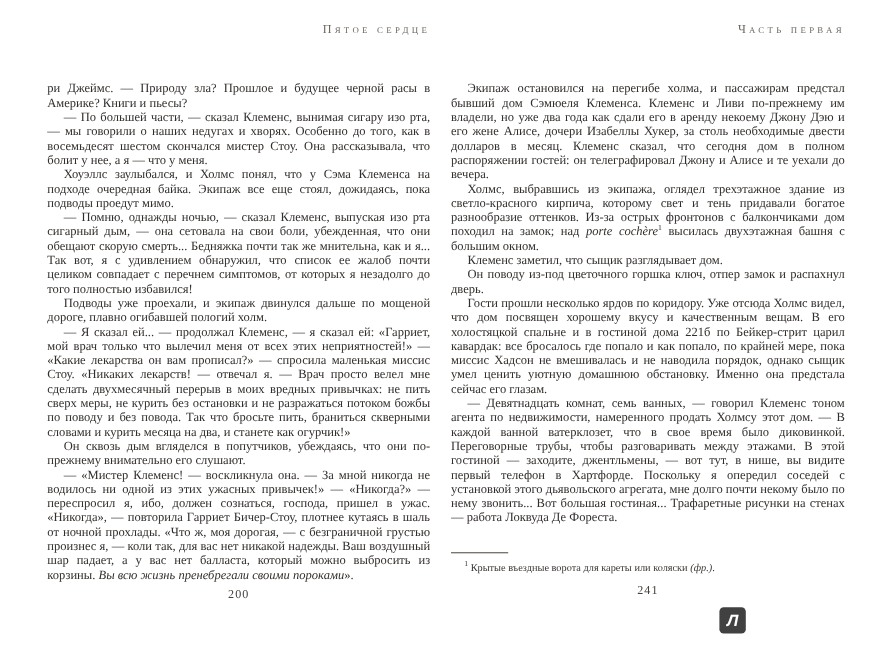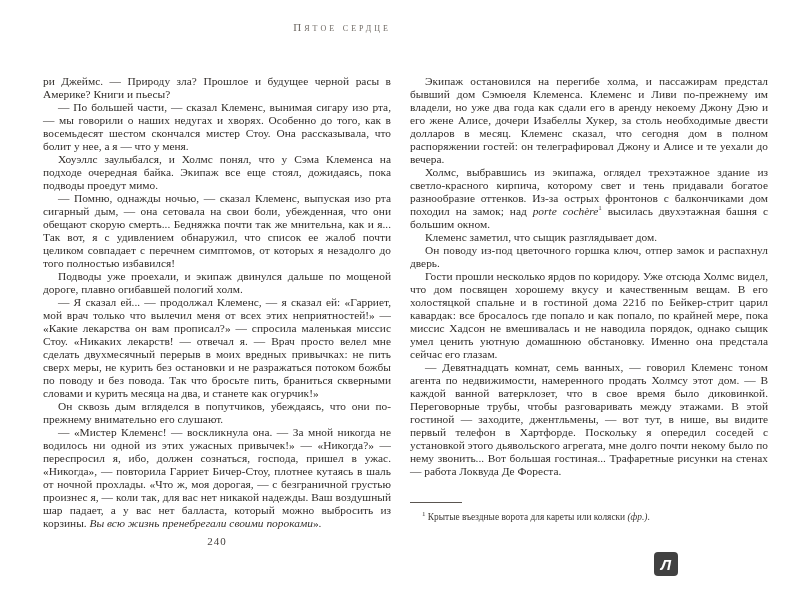--- a/index.html
+++ b/index.html
@@ -76,35 +76,37 @@
     <div class="page-body">
         <p class="para">ри Джеймс. — Природу зла? Прошлое и будущее черной расы в Америке? Книги и пьесы?</p>
         <p class="para indent">— По большей части, — сказал Клеменс, вынимая сигару изо рта, — мы говорили о наших недугах и хворях. Особенно до того, как в восемьдесят шестом скончался мистер Стоу. Она рассказывала, что болит у нее, а я — что у меня.</p>
         <p class="para indent">Хоуэллс заулыбался, и Холмс понял, что у Сэма Клеменса на подходе очередная байка. Экипаж все еще стоял, дожидаясь, пока подводы проедут мимо.</p>
         <p class="para indent">— Помню, однажды ночью, — сказал Клеменс, выпуская изо рта сигарный дым, — она сетовала на свои боли, убежденная, что они обещают скорую смерть... Бедняжка почти так же мнительна, как и я... Так вот, я с удивлением обнаружил, что список ее жалоб почти целиком совпадает с перечнем симптомов, от которых я незадолго до того полностью избавился!</p>
         <p class="para indent">Подводы уже проехали, и экипаж двинулся дальше по мощеной дороге, плавно огибавшей пологий холм.</p>
         <p class="para indent">— Я сказал ей... — продолжал Клеменс, — я сказал ей: «Гарриет, мой врач только что вылечил меня от всех этих неприятностей!» — «Какие лекарства он вам прописал?» — спросила маленькая миссис Стоу. «Никаких лекарств! — отвечал я. — Врач просто велел мне сделать двухмесячный перерыв в моих вредных привычках: не пить сверх меры, не курить без остановки и не разражаться потоком божбы по поводу и без повода. Так что бросьте пить, браниться скверными словами и курить месяца на два, и станете как огурчик!»</p>
         <p class="para indent">Он сквозь дым вгляделся в попутчиков, убеждаясь, что они по-прежнему внимательно его слушают.</p>
         <p class="para indent">— «Мистер Клеменс! — воскликнула она. — За мной никогда не водилось ни одной из этих ужасных привычек!» — «Никогда?» — переспросил я, ибо, должен сознаться, господа, пришел в ужас. «Никогда», — повторила Гарриет Бичер-Стоу, плотнее кутаясь в шаль от ночной прохлады. «Что ж, моя дорогая, — с безграничной грустью произнес я, — коли так, для вас нет никакой надежды. Ваш воздушный шар падает, а у вас нет балласта, который можно выбросить из корзины. <em>Вы всю жизнь пренебрегали своими пороками</em>».</p>
       </div>
-    <div class="page-number">240</div>
+    <div class="page-number">200</div>
   </div>
 
   <div class="page page-right">
+    <div class="running-head">Часть первая</div>
     <div class="page-body">
         <p class="para indent">Экипаж остановился на перегибе холма, и пассажирам предстал бывший дом Сэмюеля Клеменса. Клеменс и Ливи по-прежнему им владели, но уже два года как сдали его в аренду некоему Джону Дэю и его жене Алисе, дочери Изабеллы Хукер, за столь необходимые двести долларов в месяц. Клеменс сказал, что сегодня дом в полном распоряжении гостей: он телеграфировал Джону и Алисе и те уехали до вечера.</p>
         <p class="para indent">Холмс, выбравшись из экипажа, оглядел трехэтажное здание из светло-красного кирпича, которому свет и тень придавали богатое разнообразие оттенков. Из-за острых фронтонов с балкончиками дом походил на замок; над <em>porte cochère</em><sup>1</sup> высилась двухэтажная башня с большим окном.</p>
         <p class="para indent">Клеменс заметил, что сыщик разглядывает дом.</p>
         <p class="para indent">Он поводу из-под цветочного горшка ключ, отпер замок и распахнул дверь.</p>
         <p class="para indent">Гости прошли несколько ярдов по коридору. Уже отсюда Холмс видел, что дом посвящен хорошему вкусу и качественным вещам. В его холостяцкой спальне и в гостиной дома 221б по Бейкер-стрит царил кавардак: все бросалось где попало и как попало, по крайней мере, пока миссис Хадсон не вмешивалась и не наводила порядок, однако сыщик умел ценить уютную домашнюю обстановку. Именно она предстала сейчас его глазам.</p>
         <p class="para indent">— Девятнадцать комнат, семь ванных, — говорил Клеменс тоном агента по недвижимости, намеренного продать Холмсу этот дом. — В каждой ванной ватерклозет, что в свое время было диковинкой. Переговорные трубы, чтобы разговаривать между этажами. В этой гостиной — заходите, джентльмены, — вот тут, в нише, вы видите первый телефон в Хартфорде. Поскольку я опередил соседей с установкой этого дьявольского агрегата, мне долго почти некому было по нему звонить... Вот большая гостиная... Трафаретные рисунки на стенах — работа Локвуда Де Фореста.</p>
       </div>
     <div class="footnote">
       <div class="footnote-divider"></div>
       <div>
           <p class="para indent"><sup>1</sup> Крытые въездные ворота для кареты или коляски <em>(фр.)</em>.</p>
         </div>
     </div>
+    <div class="page-number">241</div>
   </div>
 
   <div class="logo-badge" style="background: rgb(65, 65, 65); color: rgb(255, 255, 255);">Л</div>
 
 </div>
 
 </body></html>

